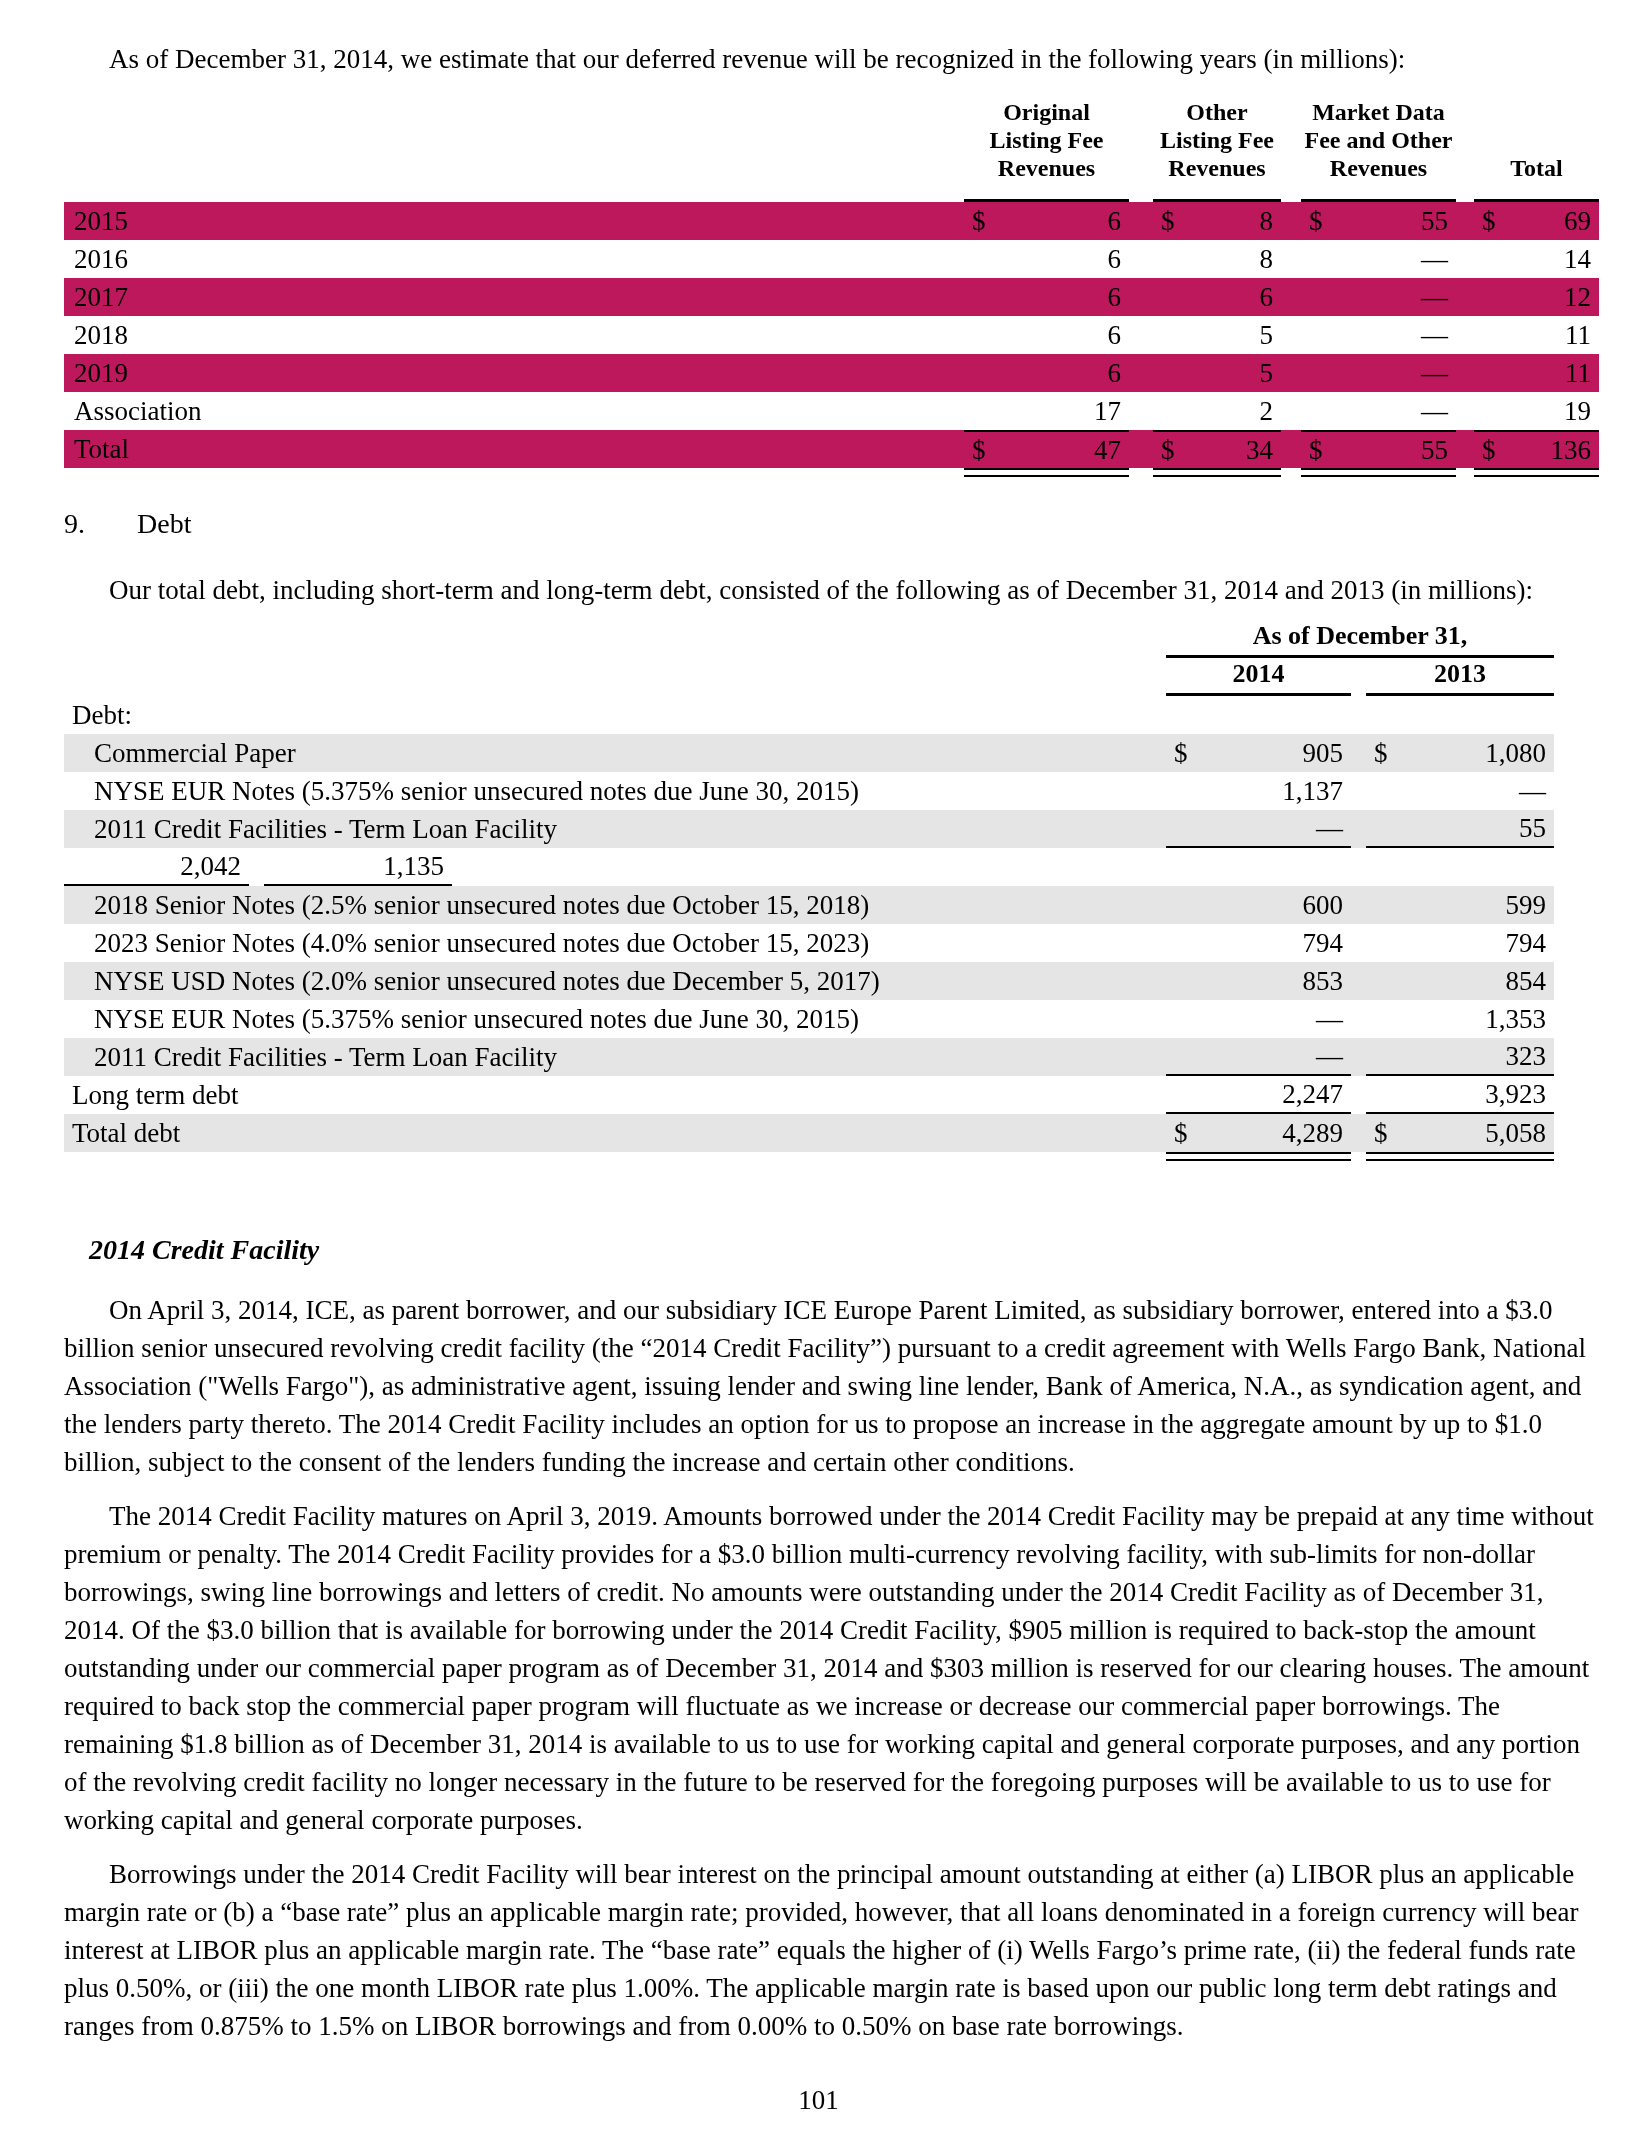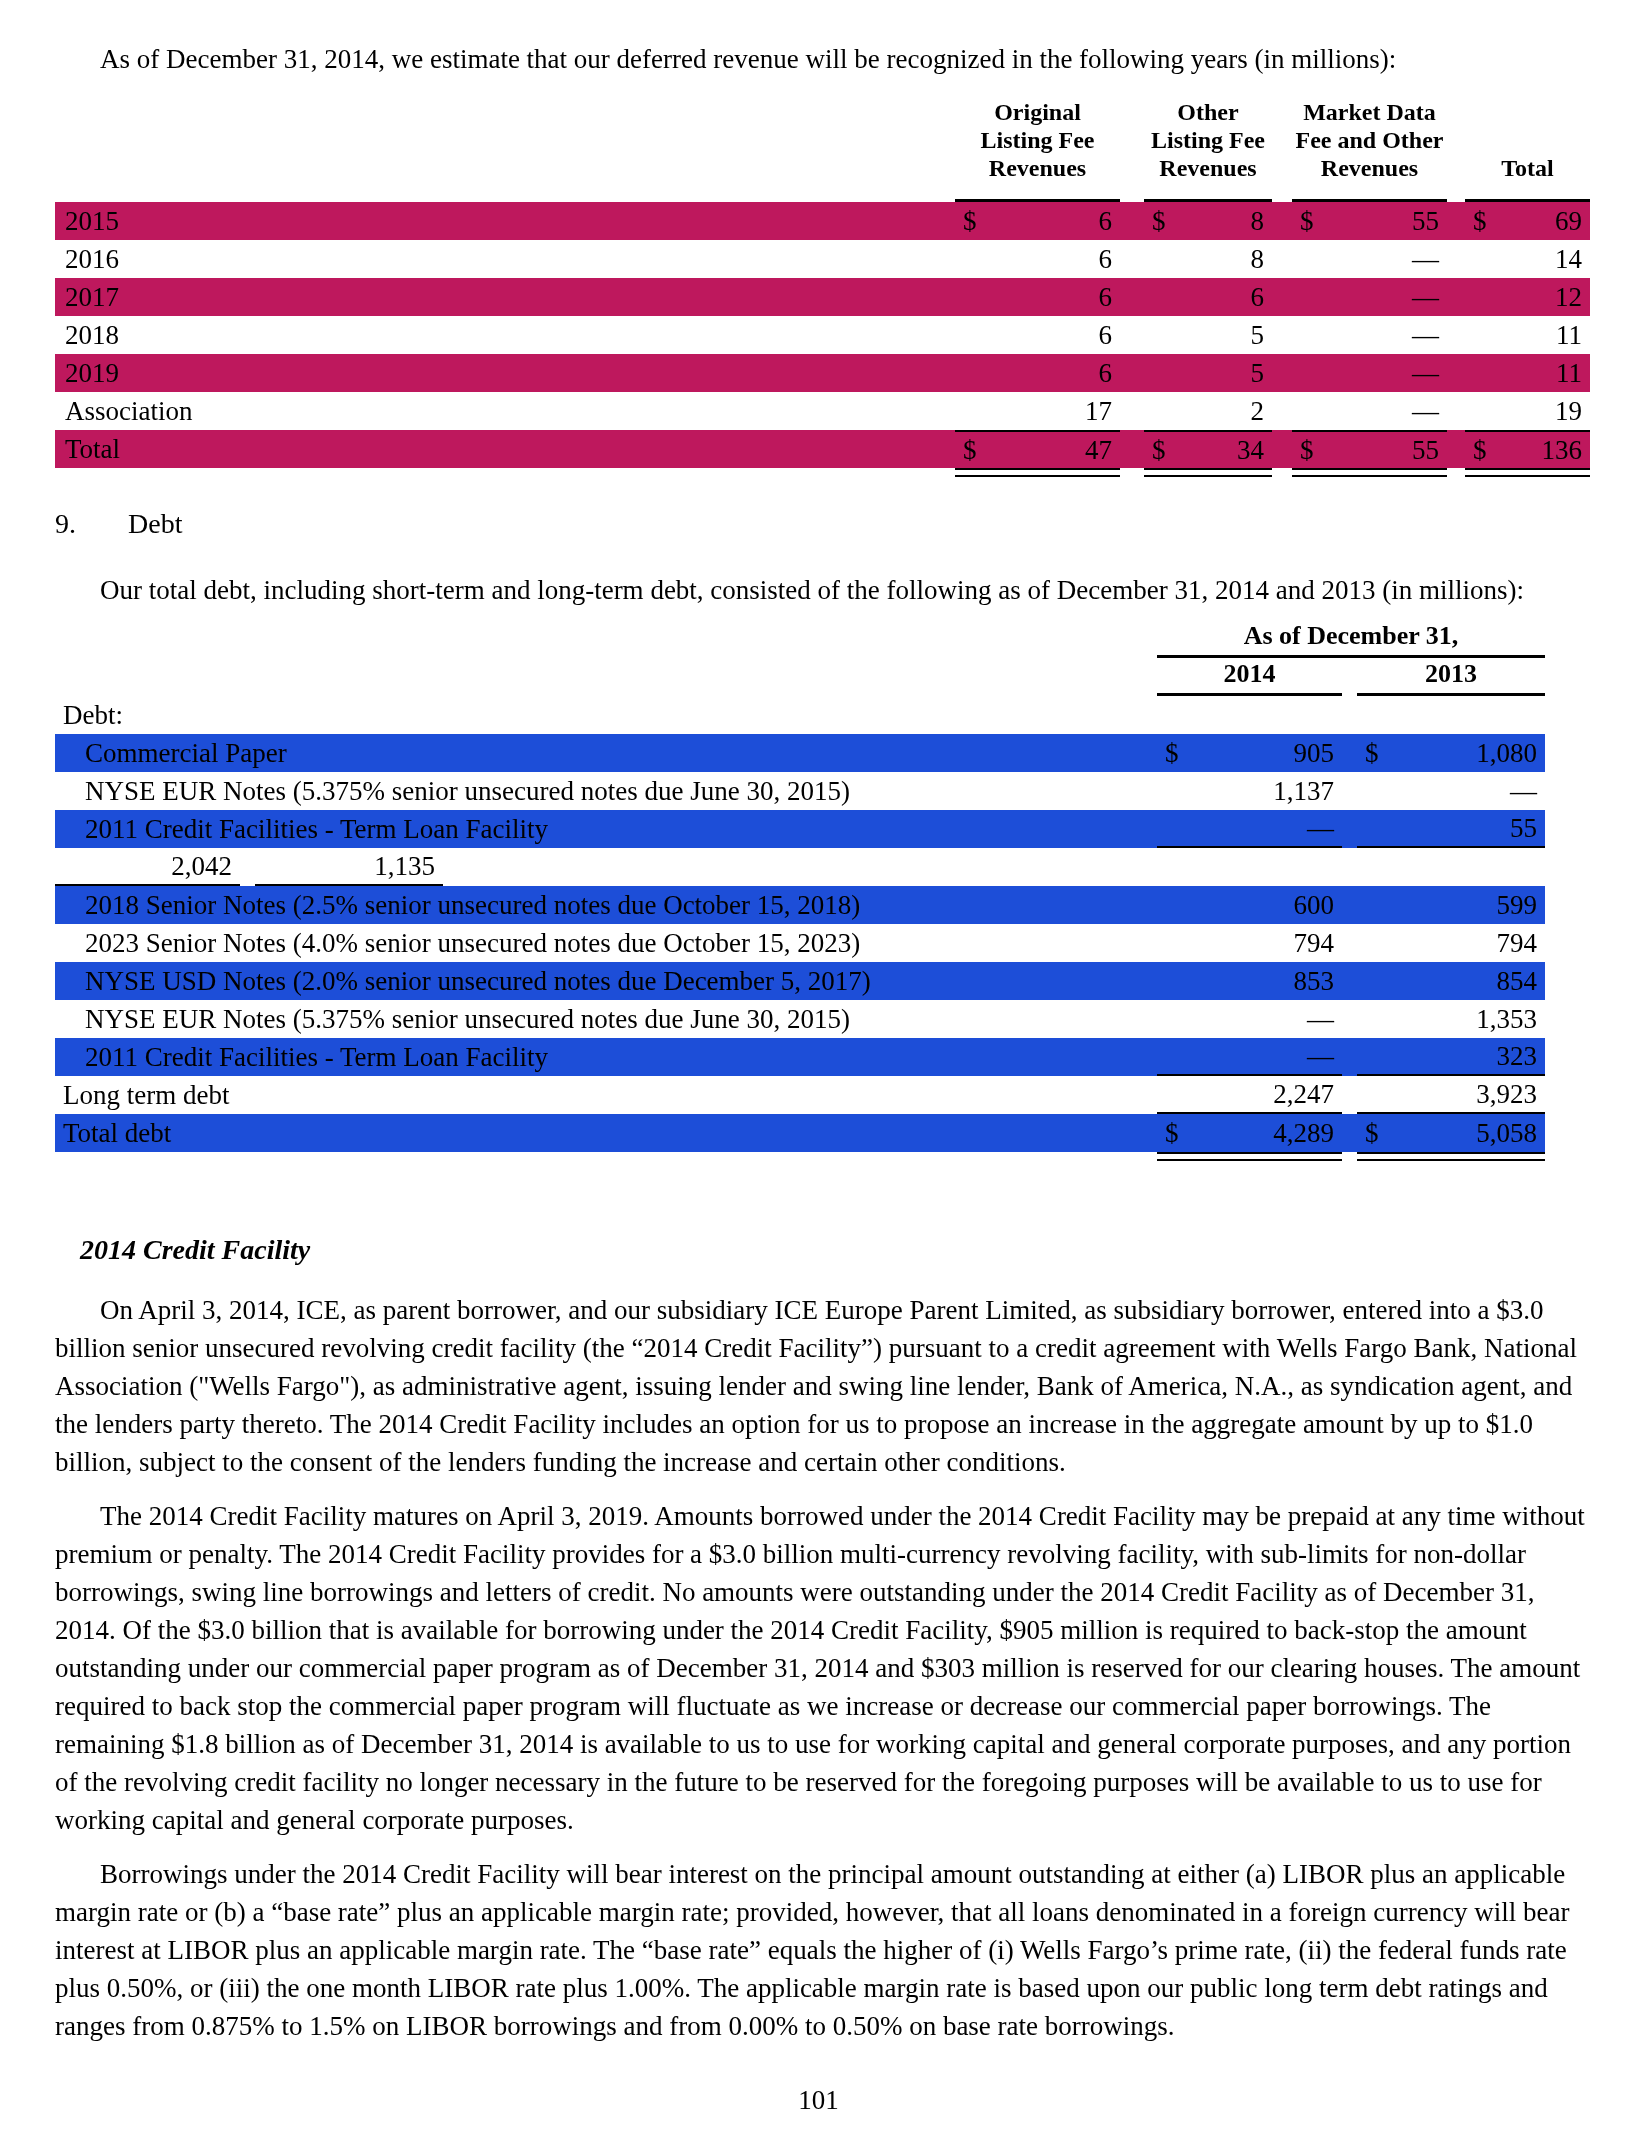--- a/index.html
+++ b/index.html
@@ -1,21 +1,21 @@
 <!DOCTYPE html>
 <html><head>
 <meta charset="utf-8">
 <style>
   * { margin:0; padding:0; box-sizing:border-box; }
   html,body { background:#ffffff; }
   body {
     width:1650px; height:2150px; position:relative; overflow:hidden;
     color:#000; font-family:"Liberation Serif", serif; font-size:27px;
   }
-  .content { position:absolute; left:55px; top:40px; width:1535px; }
+  .content { position:absolute; left:64px; top:40px; width:1535px; }
 
   .para { line-height:38px; text-indent:45px; }
 
   
   .t1 { margin-top:20px; }
   .t1hdr { display:flex; align-items:flex-end; }
   .t1r { display:flex; height:38px; }
   .t1r.s { background:#be185d; }
   .t1label { flex:1; padding-left:10px; display:flex; align-items:center; }
   .c1 { width:165px; }
@@ -44,21 +44,21 @@
   .t2hdr1, .t2hdr2 { display:flex; }
   .t2l { flex:1; }
   .t2span { width:388px; text-align:center; font-weight:bold; font-size:26px;
             line-height:30px; border-bottom:3px solid #000; padding-bottom:4px; }
   .t2hdr2 { margin-top:1px; }
   .cy  { width:185px; }
   .cy2 { width:188px; margin-left:15px; }
   .t2y { text-align:center; font-weight:bold; font-size:26px; line-height:30px;
          border-bottom:3px solid #000; padding-bottom:4px; }
   .t2r { display:flex; height:38px; }
-  .t2r.s { background:#1d4ed8; }
+  .t2r.s { background:#e5e5e5; }
   .t2label { flex:1; padding-left:8px; display:flex; align-items:center; }
   .t2label.ind { padding-left:30px; }
 
   .subhead { margin-top:70px; margin-left:25px; font-weight:bold; font-style:italic;
              font-size:28px; line-height:38px; }
   .body-para { margin-top:16px; }
   .first-body-para { margin-top:22px; }
 
   .pagenum { position:absolute; left:51px; top:2085px; width:1535px; text-align:center; }
 </style>

